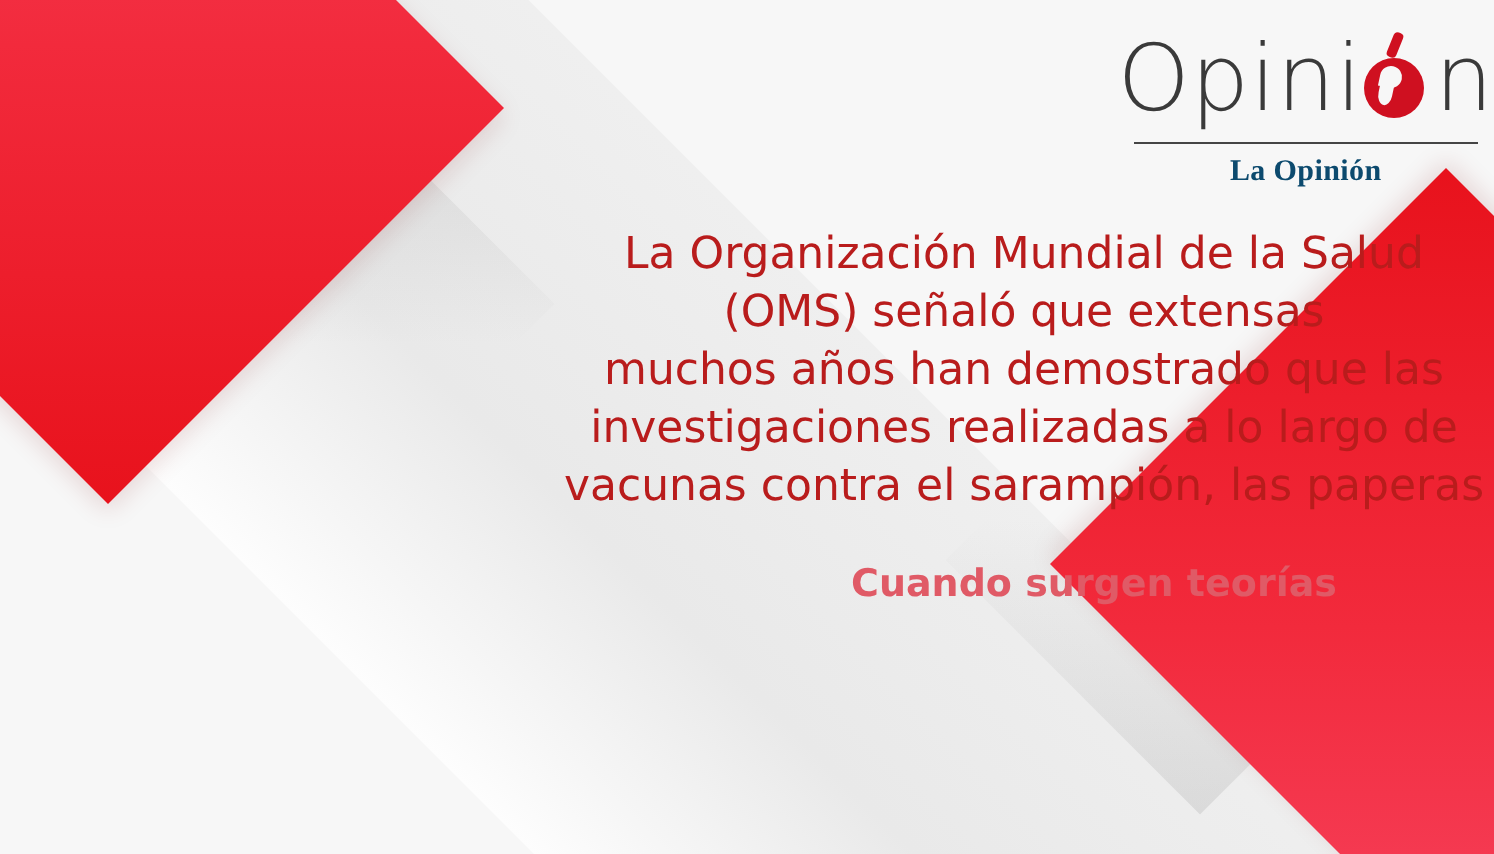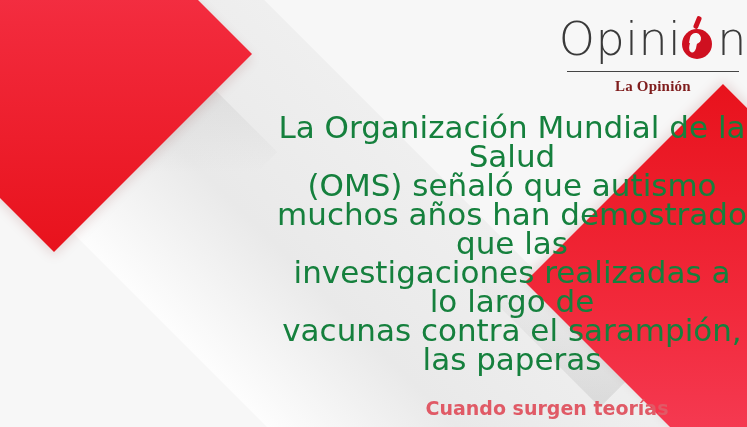--- a/index.html
+++ b/index.html
@@ -177,31 +177,31 @@
     width: 172px;
     height: 1px;
     background: #454545;
     margin: 9px 0 6px;
   }
   .brand-sub {
     font-family: "Liberation Serif", "DejaVu Serif", serif;
     font-weight: bold;
     font-size: 15px;
     letter-spacing: 0.2px;
-    color: #7f1d1d;
+    color: #0c4a6e;
   }
 
   .quote {
     margin-top: 18px;
     width: 470px;
     text-align: center;
     font-family: "DejaVu Sans", sans-serif;
-    font-size: 31px;
+    font-size: 22px;
     line-height: 29px;
-    color: #15803d;
+    color: #b91c1c;
   }
   .quote .qline { display: block; }
 
   .caption {
     margin-top: 22px;
     width: 400px;
     text-align: center;
     font-family: "DejaVu Sans", sans-serif;
     font-weight: 300;
     font-size: 19px;
@@ -236,21 +236,21 @@
           <span class="acute"></span>
         </span>
         <span>n</span>
       </div>
       <div class="brand-rule"></div>
       <div class="brand-sub">La Opinión</div>
     </div>
 
     <div class="quote">
       <span class="qline">La Organización Mundial de la Salud</span>
-      <span class="qline">(OMS) señaló que autismo</span>
+      <span class="qline">(OMS) señaló que extensas</span>
       <span class="qline">muchos años han demostrado que las</span>
       <span class="qline">investigaciones realizadas a lo largo de</span>
       <span class="qline">vacunas contra el sarampión, las paperas</span>
     </div>
 
     <div class="caption">
       <span class="cline">Cuando surgen teorías</span>
     </div>
 
   </div>

